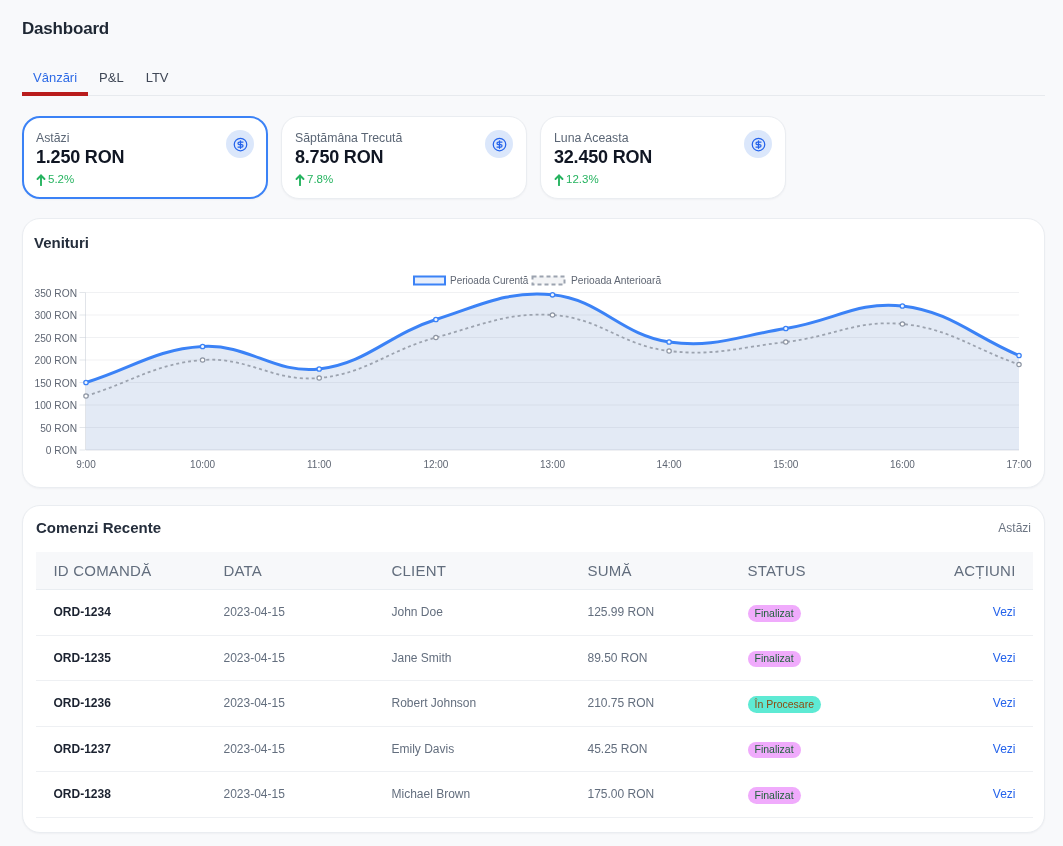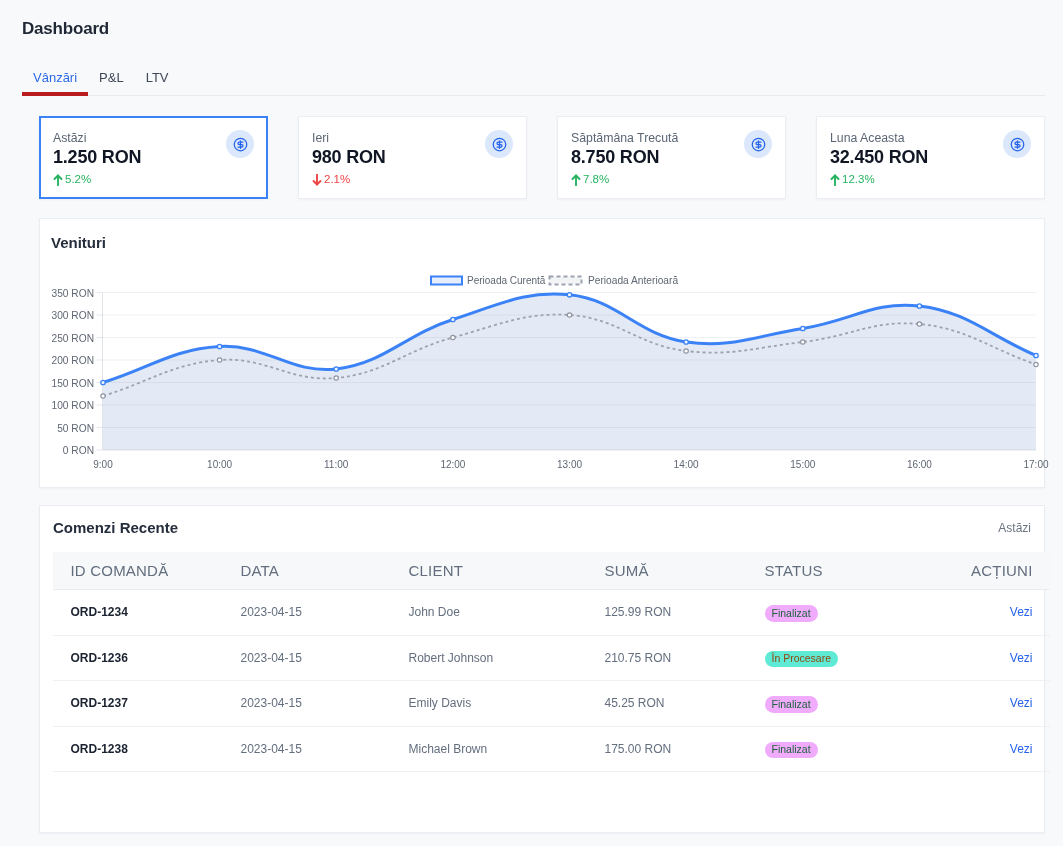--- a/index.html
+++ b/index.html
@@ -4,21 +4,21 @@
 <style>
 * { margin:0; padding:0; box-sizing:border-box; }
 html,body { width:1063px; height:846px; }
 body { background:#f8f9fb; font-family:"Liberation Sans",sans-serif; color:#1f2937; }
 .page { width:1023px; margin-left:22px; }
 h1 { font-size:17px; font-weight:bold; color:#1e2733; padding-top:14px; line-height:30px; letter-spacing:-0.2px; }
 .tabs { margin-top:19px; border-bottom:1px solid #e7eaee; display:flex; }
 .tab { font-size:13px; line-height:17px; color:#3f4756; padding:6px 11px 6px; cursor:default; }
 .tab.active { color:#2e6be6; border-bottom:4px solid #b91c1c; margin-bottom:-1px; font-weight:500;}
 .stats { display:grid; grid-template-columns:repeat(4,1fr); gap:13px; margin-top:20px; }
-.card { background:#fff; border:1px solid #eaedf1; border-radius:0; box-shadow:0 1px 2px rgba(16,24,40,.04);margin-left:17px; }
+.card { background:#fff; border:1px solid #eaedf1; border-radius:18px; box-shadow:0 1px 2px rgba(16,24,40,.04); }
 .scard { height:83px; padding:13px; position:relative; }
 .scard.sel { border:2px solid #3b82f6; padding:12px; }
 .slabel { font-size:12.3px; line-height:15px; color:#5b6675; padding-top:1px; }
 .sval { font-size:18px; line-height:21px; font-weight:bold; color:#101623; margin-top:1px; letter-spacing:-0.2px;}
 .schg { font-size:11.5px; line-height:13px; margin-top:5px; display:flex; align-items:center; }
 .schg svg { margin-right:2px; }
 .up { color:#25b35f; } .down { color:#ef4444; }
 .icirc { position:absolute; top:13px; right:13px; width:28px; height:28px; border-radius:50%; background:#dbe7fb; display:flex; align-items:center; justify-content:center; }
 .sel .icirc { top:12px; right:12px; }
 .chartcard { margin-top:19px; height:270px; position:relative; }
@@ -57,35 +57,20 @@
           </svg>5.2%</div>
       <div class="icirc">
           <svg width="15" height="15" viewBox="0 0 24 24" fill="none" stroke="#2563eb" stroke-width="2" stroke-linecap="round" stroke-linejoin="round">
             <circle cx="12" cy="12" r="10"></circle>
             <path d="M16 8h-6a2 2 0 1 0 0 4h4a2 2 0 1 1 0 4H8"></path>
             <path d="M12 18V6"></path>
           </svg>
         </div>
     </div>
     <div class="card scard">
-      <div class="slabel">Ieri</div>
-      <div class="sval">980 RON</div>
-      <div class="schg down"><svg width="10" height="12" viewBox="0 0 10 12" fill="none" stroke="#ef4444" stroke-width="1.9" stroke-linecap="round" stroke-linejoin="round">
-            <path d="M5 0.8V10.5"></path>
-            <path d="M1.5 7L5 10.5L8.5 7"></path>
-          </svg>2.1%</div>
-      <div class="icirc">
-          <svg width="15" height="15" viewBox="0 0 24 24" fill="none" stroke="#2563eb" stroke-width="2" stroke-linecap="round" stroke-linejoin="round">
-            <circle cx="12" cy="12" r="10"></circle>
-            <path d="M16 8h-6a2 2 0 1 0 0 4h4a2 2 0 1 1 0 4H8"></path>
-            <path d="M12 18V6"></path>
-          </svg>
-        </div>
-    </div>
-    <div class="card scard">
       <div class="slabel">Săptămâna Trecută</div>
       <div class="sval">8.750 RON</div>
       <div class="schg up"><svg width="10" height="12" viewBox="0 0 10 12" fill="none" stroke="#25b35f" stroke-width="1.9" stroke-linecap="round" stroke-linejoin="round">
             <path d="M5 11.2V1.5"></path>
             <path d="M1.5 5L5 1.5L8.5 5"></path>
           </svg>7.8%</div>
       <div class="icirc">
           <svg width="15" height="15" viewBox="0 0 24 24" fill="none" stroke="#2563eb" stroke-width="2" stroke-linecap="round" stroke-linejoin="round">
             <circle cx="12" cy="12" r="10"></circle>
             <path d="M16 8h-6a2 2 0 1 0 0 4h4a2 2 0 1 1 0 4H8"></path>
@@ -223,20 +208,28 @@
       <tbody>
         <tr>
             <td class="id">ORD-1234</td>
             <td>2023-04-15</td>
             <td>John Doe</td>
             <td>125.99 RON</td>
             <td><span class="badge bgreen">Finalizat</span></td>
             <td class="r"><a>Vezi</a></td>
           </tr>
         <tr>
+            <td class="id">ORD-1235</td>
+            <td>2023-04-15</td>
+            <td>Jane Smith</td>
+            <td>89.50 RON</td>
+            <td><span class="badge bgreen">Finalizat</span></td>
+            <td class="r"><a>Vezi</a></td>
+          </tr>
+        <tr>
             <td class="id">ORD-1236</td>
             <td>2023-04-15</td>
             <td>Robert Johnson</td>
             <td>210.75 RON</td>
             <td><span class="badge byellow">În Procesare</span></td>
             <td class="r"><a>Vezi</a></td>
           </tr>
         <tr>
             <td class="id">ORD-1237</td>
             <td>2023-04-15</td>

